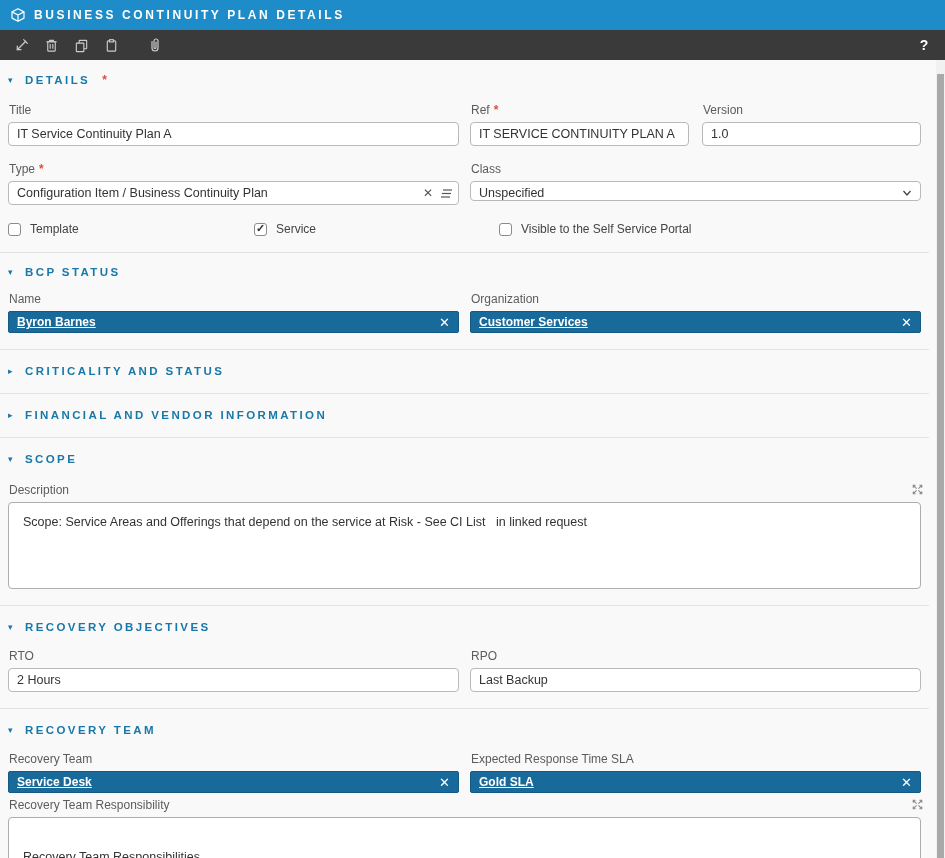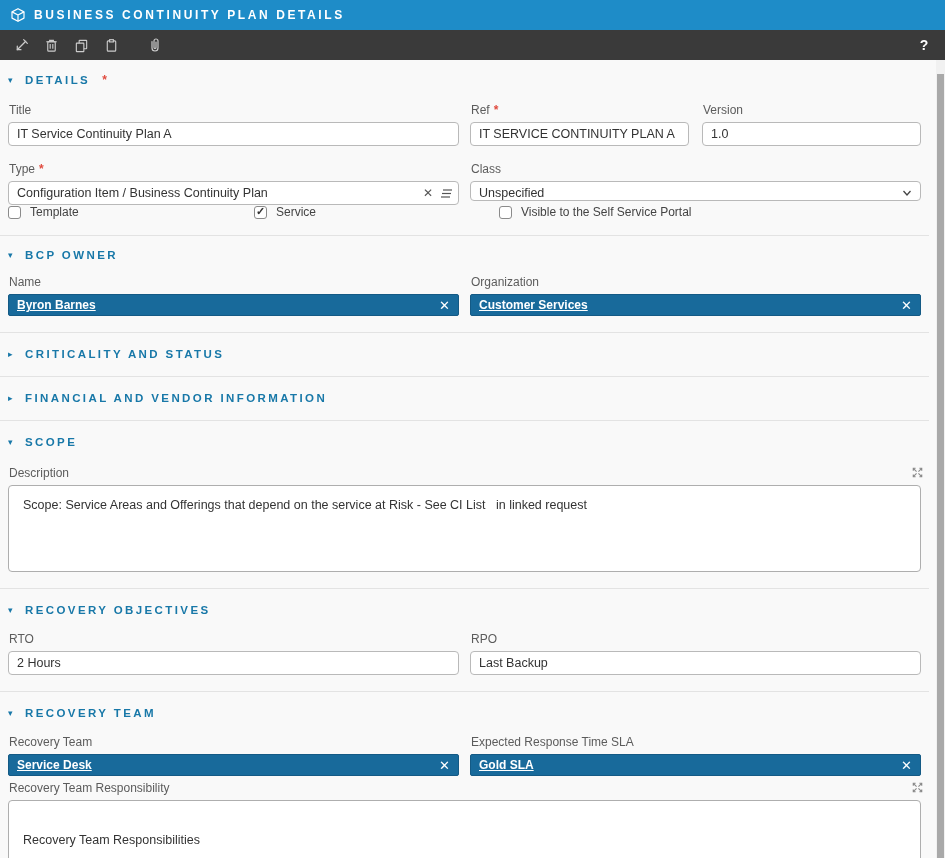--- a/index.html
+++ b/index.html
@@ -61,21 +61,21 @@
   }
   .xclear { color:#555; font-size:12px; cursor:pointer; line-height:1; }
 
   .tselect {
     position:relative; height:20px; border:1px solid #b9b9b9; border-radius:4px;
     background:#fff; display:flex; align-items:flex-end; padding:0 8px;
     font-size:12.5px; color:#333; cursor:pointer;
   }
   .tselect .chev { position:absolute; right:7px; top:5px; }
 
-  .cb-row { display:grid; grid-template-columns:235px 234px 1fr; column-gap:11px; }
+  .cb-row { display:grid; grid-template-columns:235px 234px 1fr; column-gap:11px; margin-top:17px; }
   .cb-item { display:flex; align-items:center; gap:9px; font-size:12px; color:#444; cursor:pointer; }
   .cbox {
     width:13px; height:13px; border:1px solid #8b8b8b; border-radius:3px; background:#fff;
     display:flex; align-items:center; justify-content:center; flex:0 0 13px;
   }
   .cbox.checked::after { content:"\2713"; font-size:11px; font-weight:bold; color:#333; margin-top:-1px; }
 
   .chip {
     height:22px; background:#186a9b; border:1px solid #145a85; border-radius:2px;
     display:flex; align-items:center; padding:0 8px; cursor:default;
@@ -224,21 +224,21 @@
     </div>
     <div class="cb-item">
       <span class="cbox"></span>
       <span>Visible to the Self Service Portal</span>
     </div>
   </div>
 
   <div class="sep"></div>
   <div class="sec-head">
     <span class="tri">▾</span>
-    <span class="sec-title">BCP OWNER</span>
+    <span class="sec-title">BCP STATUS</span>
   </div>
 
   <div class="row2">
     <div>
       <div class="f-label tight">Name</div>
       <div class="chip">
         <span class="chip-text">Byron Barnes</span>
         <span class="chip-x">✕</span>
       </div>
     </div>

